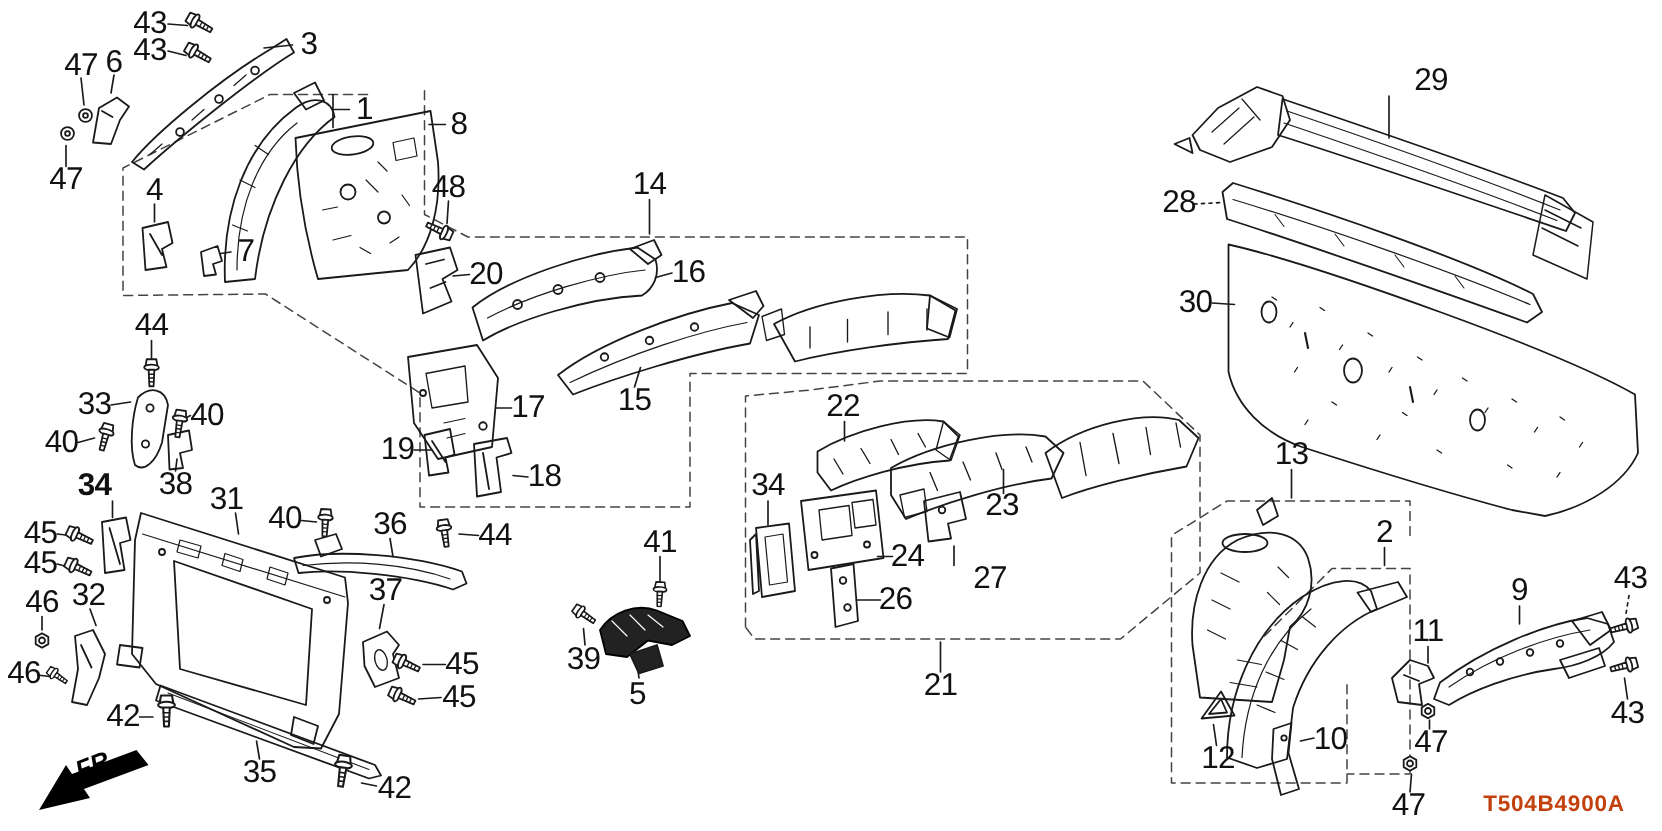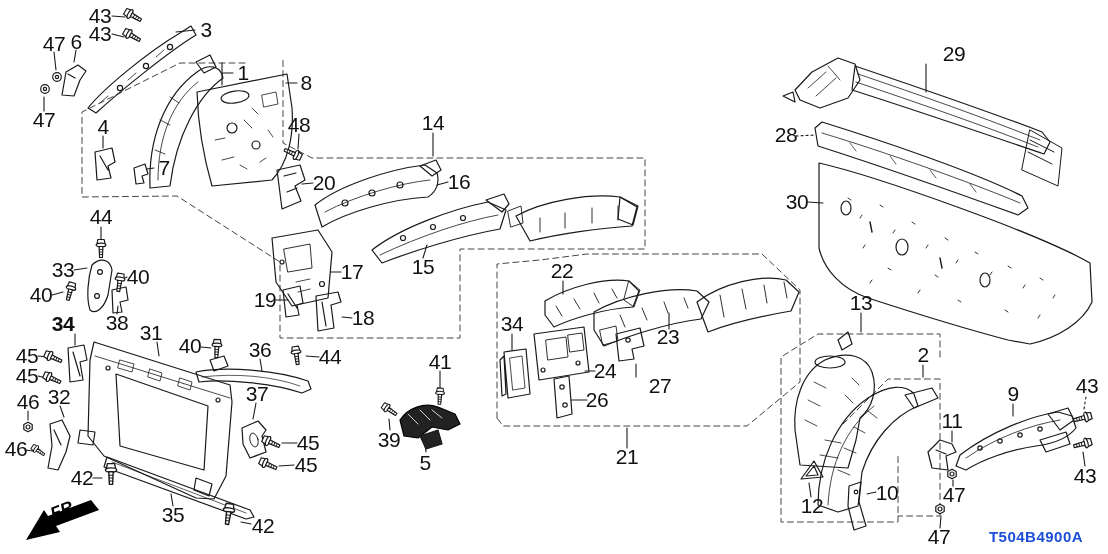--- a/index.html
+++ b/index.html
@@ -3,21 +3,21 @@
 <meta charset="utf-8">
 <style>
   html,body{margin:0;padding:0;background:#fff;}
   #stage{position:relative;width:1108px;height:554px;background:#fff;overflow:hidden;
          font-family:"Liberation Sans",sans-serif;}
   #art{position:absolute;left:0;top:0;}
   .callout{position:absolute;transform:translate(-50%,-50%);
            font:21px "Liberation Sans",sans-serif;color:#111;white-space:nowrap;
            letter-spacing:-0.5px;}
   #diagram-code{position:absolute;transform:translate(-50%,-50%);
-                font:bold 15px "Liberation Sans",sans-serif;color:#1d4ed8;letter-spacing:.5px;}
+                font:bold 15px "Liberation Sans",sans-serif;color:#c2410c;letter-spacing:.5px;}
   #fr-label{position:absolute;transform:translate(-50%,-50%) rotate(-21deg);
             font:italic bold 17px "Liberation Sans",sans-serif;color:#000;}
 </style>
 </head>
 <body>
 
 <div id="stage">
 
 <svg id="art" width="1108" height="554" viewBox="0 0 1108 554" fill="none" stroke="#1a1a1a" stroke-width="1.2" stroke-linecap="round" stroke-linejoin="round">
 

